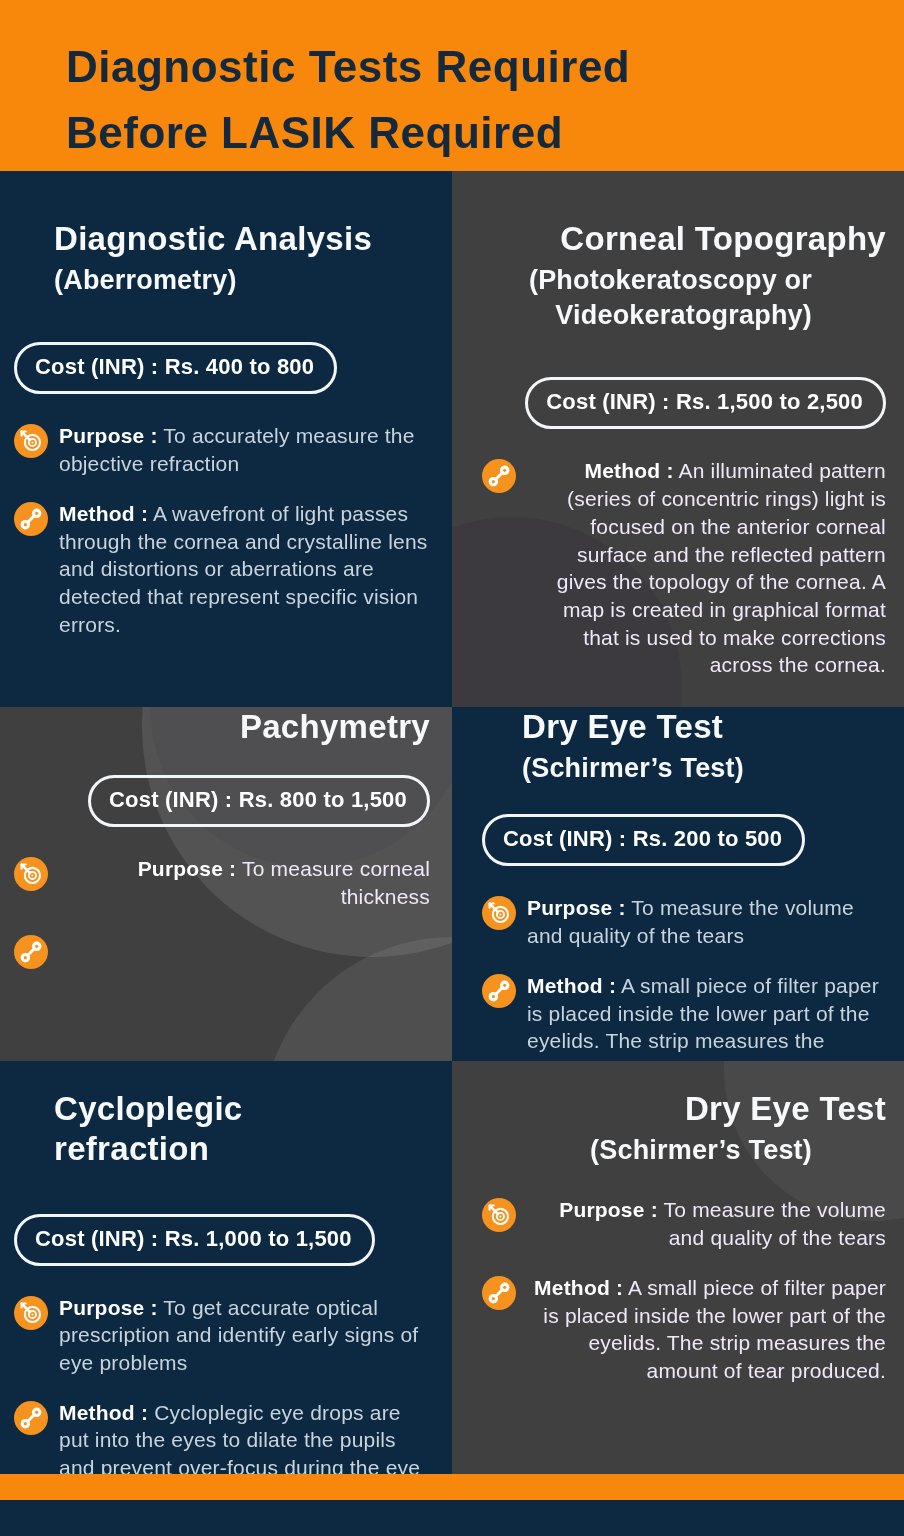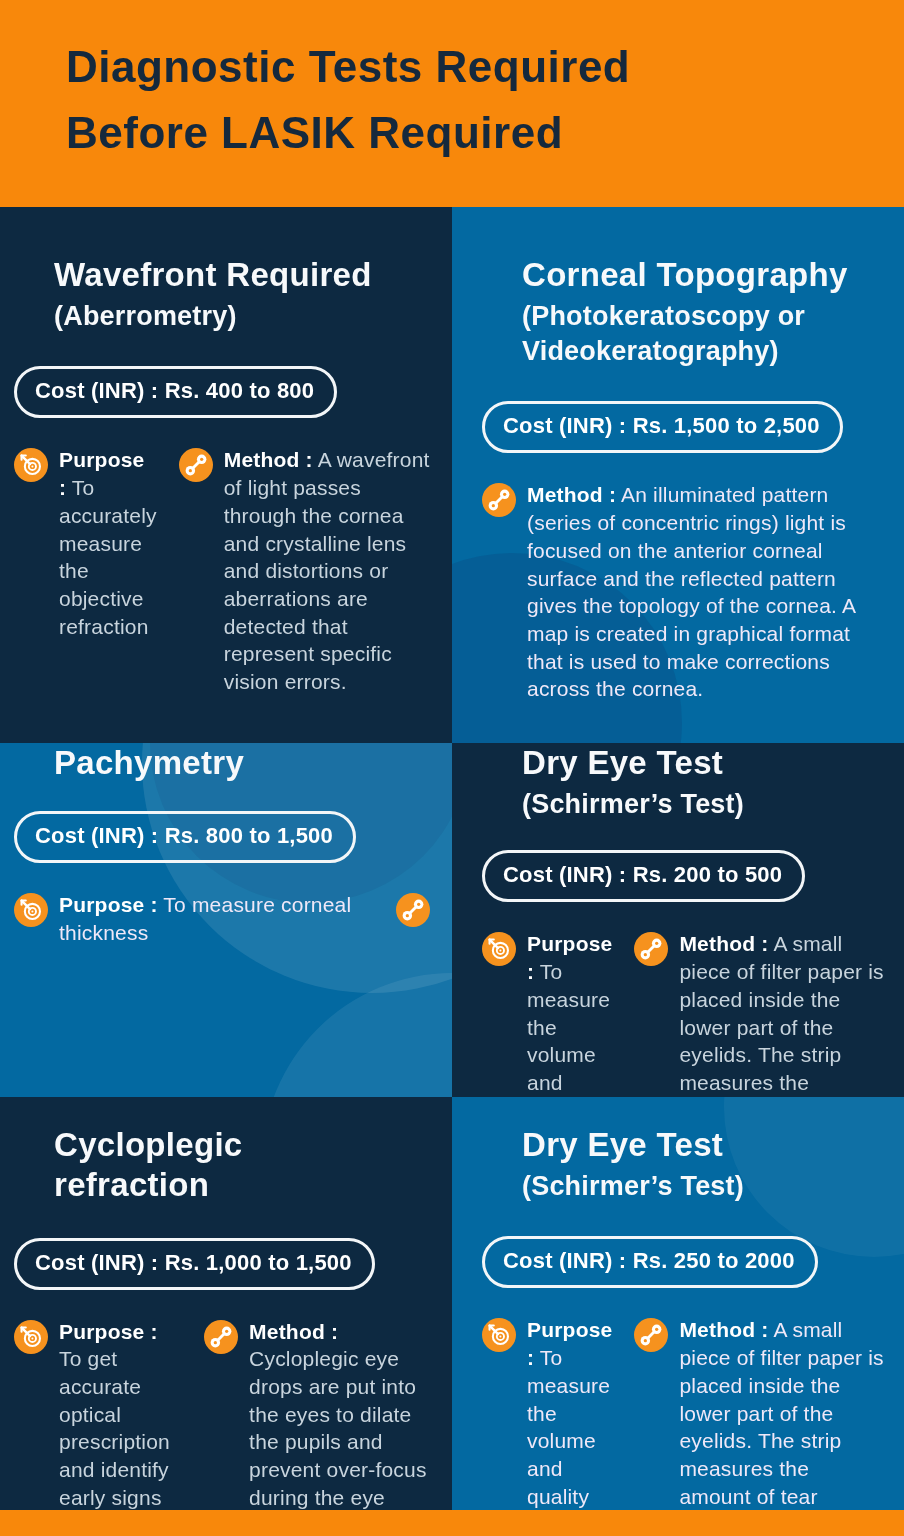--- a/index.html
+++ b/index.html
@@ -3,59 +3,59 @@
 <meta charset="utf-8">
 <style>
   html,body{margin:0;padding:0;}
   body{
     width:904px;height:1536px;overflow:hidden;
     font-family:"Liberation Sans",sans-serif;
     background:#0D2941;
   }
   
   .header{
-    height:207px;background:#F8880B;box-sizing:border-box;
+    height:171px;background:#F8880B;box-sizing:border-box;
     padding:34px 43px 0 66px;
   }
   .header .title-line{
     font-size:44px;font-weight:800;color:#15293D;line-height:1.5;
     letter-spacing:0.5px;
   }
   
   .grid{
     display:grid;
     grid-template-columns:452px 452px;
     grid-template-rows:536px 354px 413px;
   }
   .card{position:relative;overflow:hidden;box-sizing:border-box;}
   .card.navy{background:#0D2941;}
-  .card.purple{background:#0369a1;}
+  .card.purple{background:#404040;text-align:right;}
   .card-content{position:relative;z-index:2;box-sizing:border-box;height:100%;}
   .col-l .card-content{padding:0 22px 0 14px;}
   .col-r .card-content{padding:0 18px 0 30px;}
   .r1 .card-content{padding-top:48px;}
   .r2 .card-content{}
   .r3 .card-content{padding-top:28px;}
 
   .card-title{
     font-size:33px;font-weight:800;color:#F7F9FB;
     margin:0 0 4px 40px;line-height:1.22;letter-spacing:0.3px;
   }
   .card-subtitle{
     font-size:27px;font-weight:800;color:#F7F9FB;
     margin:0 0 0 40px;line-height:1.3;max-width:290px;letter-spacing:0.2px;
   }
-  .cost-wrap{margin-top:32px;}
+  .cost-wrap{margin-top:44px;}
   .r2 .cost-wrap{margin-top:28px;}
   .cost-pill{
     display:inline-block;border:3px solid #F3F6F8;border-radius:40px;
     padding:9px 20px 11px 18px;font-size:22px;font-weight:700;color:#FFFFFF;
     letter-spacing:0.2px;white-space:nowrap;
   }
-  .bullets{margin-top:28px;display:flex;flex-direction:row;gap:22px;}
+  .bullets{margin-top:28px;display:flex;flex-direction:column;gap:22px;}
   .bullet{display:flex;gap:11px;align-items:flex-start;}
   .bullet svg{flex:0 0 34px;width:34px;height:34px;margin-top:2px;}
   .bullet p{margin:0;font-size:21px;line-height:1.32;letter-spacing:0.2px;}
   .navy .bullet p{color:#C8D4DD;}
   .purple .bullet p{color:#EFE8F8;}
   .lbl{font-weight:800;color:#FFFFFF;}
   
   .deco{position:absolute;border-radius:50%;z-index:1;}
   .deco-dark{background:rgba(25,0,55,0.10);}
   .deco-light{background:rgba(255,255,255,0.10);}
@@ -72,21 +72,21 @@
 
 <div class="header">
   <div class="title-line">Diagnostic Tests Required</div>
   <div class="title-line">Before LASIK Required</div>
 </div>
 
 <div class="grid">
 
   <div class="card navy col-l r1">
     <div class="card-content">
-      <h2 class="card-title">Wavefront Required</h2>
+      <h2 class="card-title">Diagnostic Analysis</h2>
       <div class="card-subtitle">(Aberrometry)</div>
       <div class="cost-wrap">
         <span class="cost-pill">Cost (INR) : Rs. 400 to 800</span>
       </div>
       <div class="bullets">
         <div class="bullet">
           <svg viewBox="0 0 36 36">
             <circle cx="18" cy="18" r="18" fill="#F6921E"></circle>
             <circle cx="19.5" cy="19.5" r="8" fill="none" stroke="#fff" stroke-width="2.2"></circle>
             <circle cx="19.5" cy="19.5" r="3.8" fill="none" stroke="#fff" stroke-width="2"></circle>
@@ -235,23 +235,20 @@
         </div>
       </div>
     </div>
   </div>
 
   <div class="card purple col-r r3">
     <div class="deco c5-light"></div>
     <div class="card-content">
       <h2 class="card-title">Dry Eye Test</h2>
       <div class="card-subtitle">(Schirmer’s Test)</div>
-      <div class="cost-wrap">
-        <span class="cost-pill">Cost (INR) : Rs. 250 to 2000</span>
-      </div>
       <div class="bullets">
         <div class="bullet">
           <svg viewBox="0 0 36 36">
             <circle cx="18" cy="18" r="18" fill="#F6921E"></circle>
             <circle cx="19.5" cy="19.5" r="8" fill="none" stroke="#fff" stroke-width="2.2"></circle>
             <circle cx="19.5" cy="19.5" r="3.8" fill="none" stroke="#fff" stroke-width="2"></circle>
             <circle cx="19.5" cy="19.5" r="1.1" fill="#fff"></circle>
             <path d="M8 8 L17 17" stroke="#fff" stroke-width="2.6" stroke-linecap="round"></path>
             <path d="M8 12.5 L8 8 L12.5 8" stroke="#fff" stroke-width="2.2" fill="none" stroke-linecap="round" stroke-linejoin="round"></path>
           </svg>

